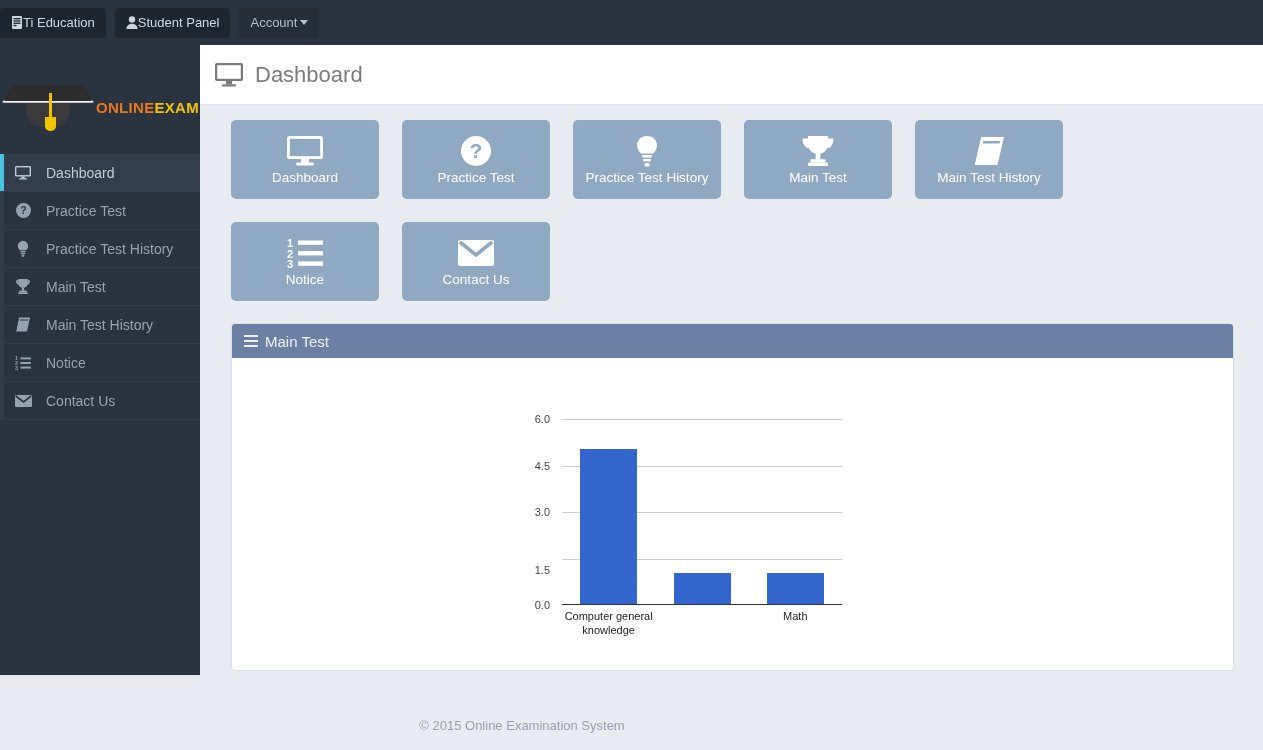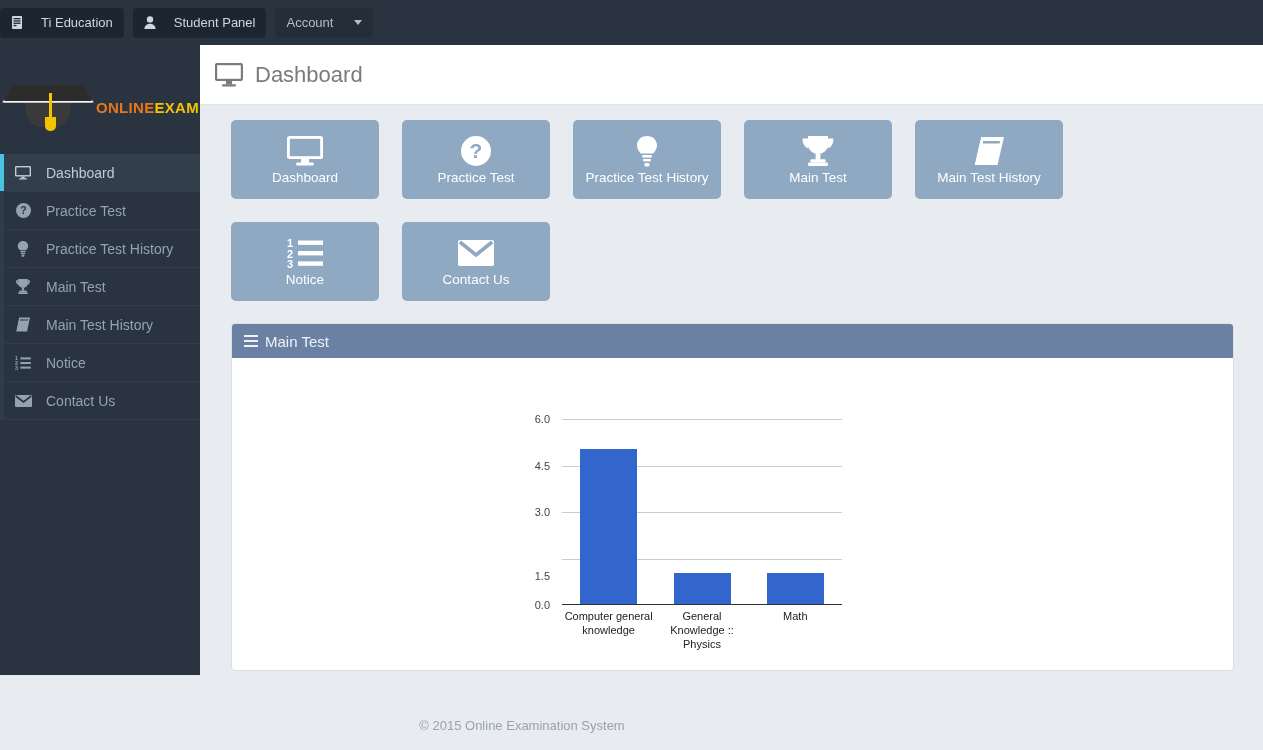--- a/index.html
+++ b/index.html
@@ -18,21 +18,21 @@
     display: flex; align-items: center; justify-content: space-between;
   }
   .brand {
     color: #9aa7b4; font-size: 21px; padding-left: 22px; letter-spacing: .2px;
     white-space: nowrap;
   }
   .topbtns { display: flex; align-items: center; gap: 9px; padding-right: 30px; }
   .tbtn {
     background: #1d2530; color: #cfd6dd; border: none; border-radius: 4px;
     height: 30px; padding: 0 11px; font-size: 13px;
-    display: flex; align-items: center; gap: 18px; cursor: pointer;
+    display: flex; align-items: center; gap: 0; cursor: pointer;
     font-family: "Liberation Sans", sans-serif;
   }
   .tbtn.plain { background: #242d38; color: #b5bec8; }
   .tbtn svg { display: block; }
   .caret {
     width: 0; height: 0; border-left: 4px solid transparent;
     border-right: 4px solid transparent; border-top: 5px solid #b5bec8;
     margin-left: 3px;
   }
 
@@ -405,33 +405,32 @@
           <i></i>
         </span>
       <span>Main Test</span>
     </div>
     <div class="panel-body">
 
       <div class="chart">
         <div class="plot" id="plot">
             <div class="ytick" style="top: 186px; text-align: right;">0.0</div>
             <div class="gridline" style="top: 139.5px;"></div>
-            <div class="ytick" style="top: 157px;">1.5</div>
+            <div class="ytick" style="top: 151px;">1.5</div>
             <div class="gridline" style="top: 93px;"></div>
             <div class="ytick" style="top: 93px;">3.0</div>
             <div class="gridline" style="top: 46.5px;"></div>
             <div class="ytick" style="top: 46.5px;">4.5</div>
             <div class="gridline" style="top: 0px;"></div>
             <div class="ytick" style="top: 0px;">6.0</div>
             <div class="axisline"></div>
             <div class="bar" title="Computer general knowledge: 5" style="left: 18.1667px; width: 57px; height: 155px; background: rgb(51, 102, 204);"></div>
             <div class="bar" title="General Knowledge :: Physics: 1" style="left: 111.5px; width: 57px; height: 31px; background: rgb(51, 102, 204);"></div>
             <div class="bar" title="Math: 1" style="left: 204.833px; width: 57px; height: 31px; background: rgb(51, 102, 204);"></div>
             <div class="xlab" style="left: 0px; width: 93.3333px;">Computer general knowledge</div>
-            <div class="xlab" style="left: 93.3333px; width: 93.3333px;">General Knowledge :: Physics</div>
             <div class="xlab" style="left: 186.667px; width: 93.3333px;">Math</div>
           </div>
 
       </div>
 
     </div>
   </div>
 
 </div>
 

